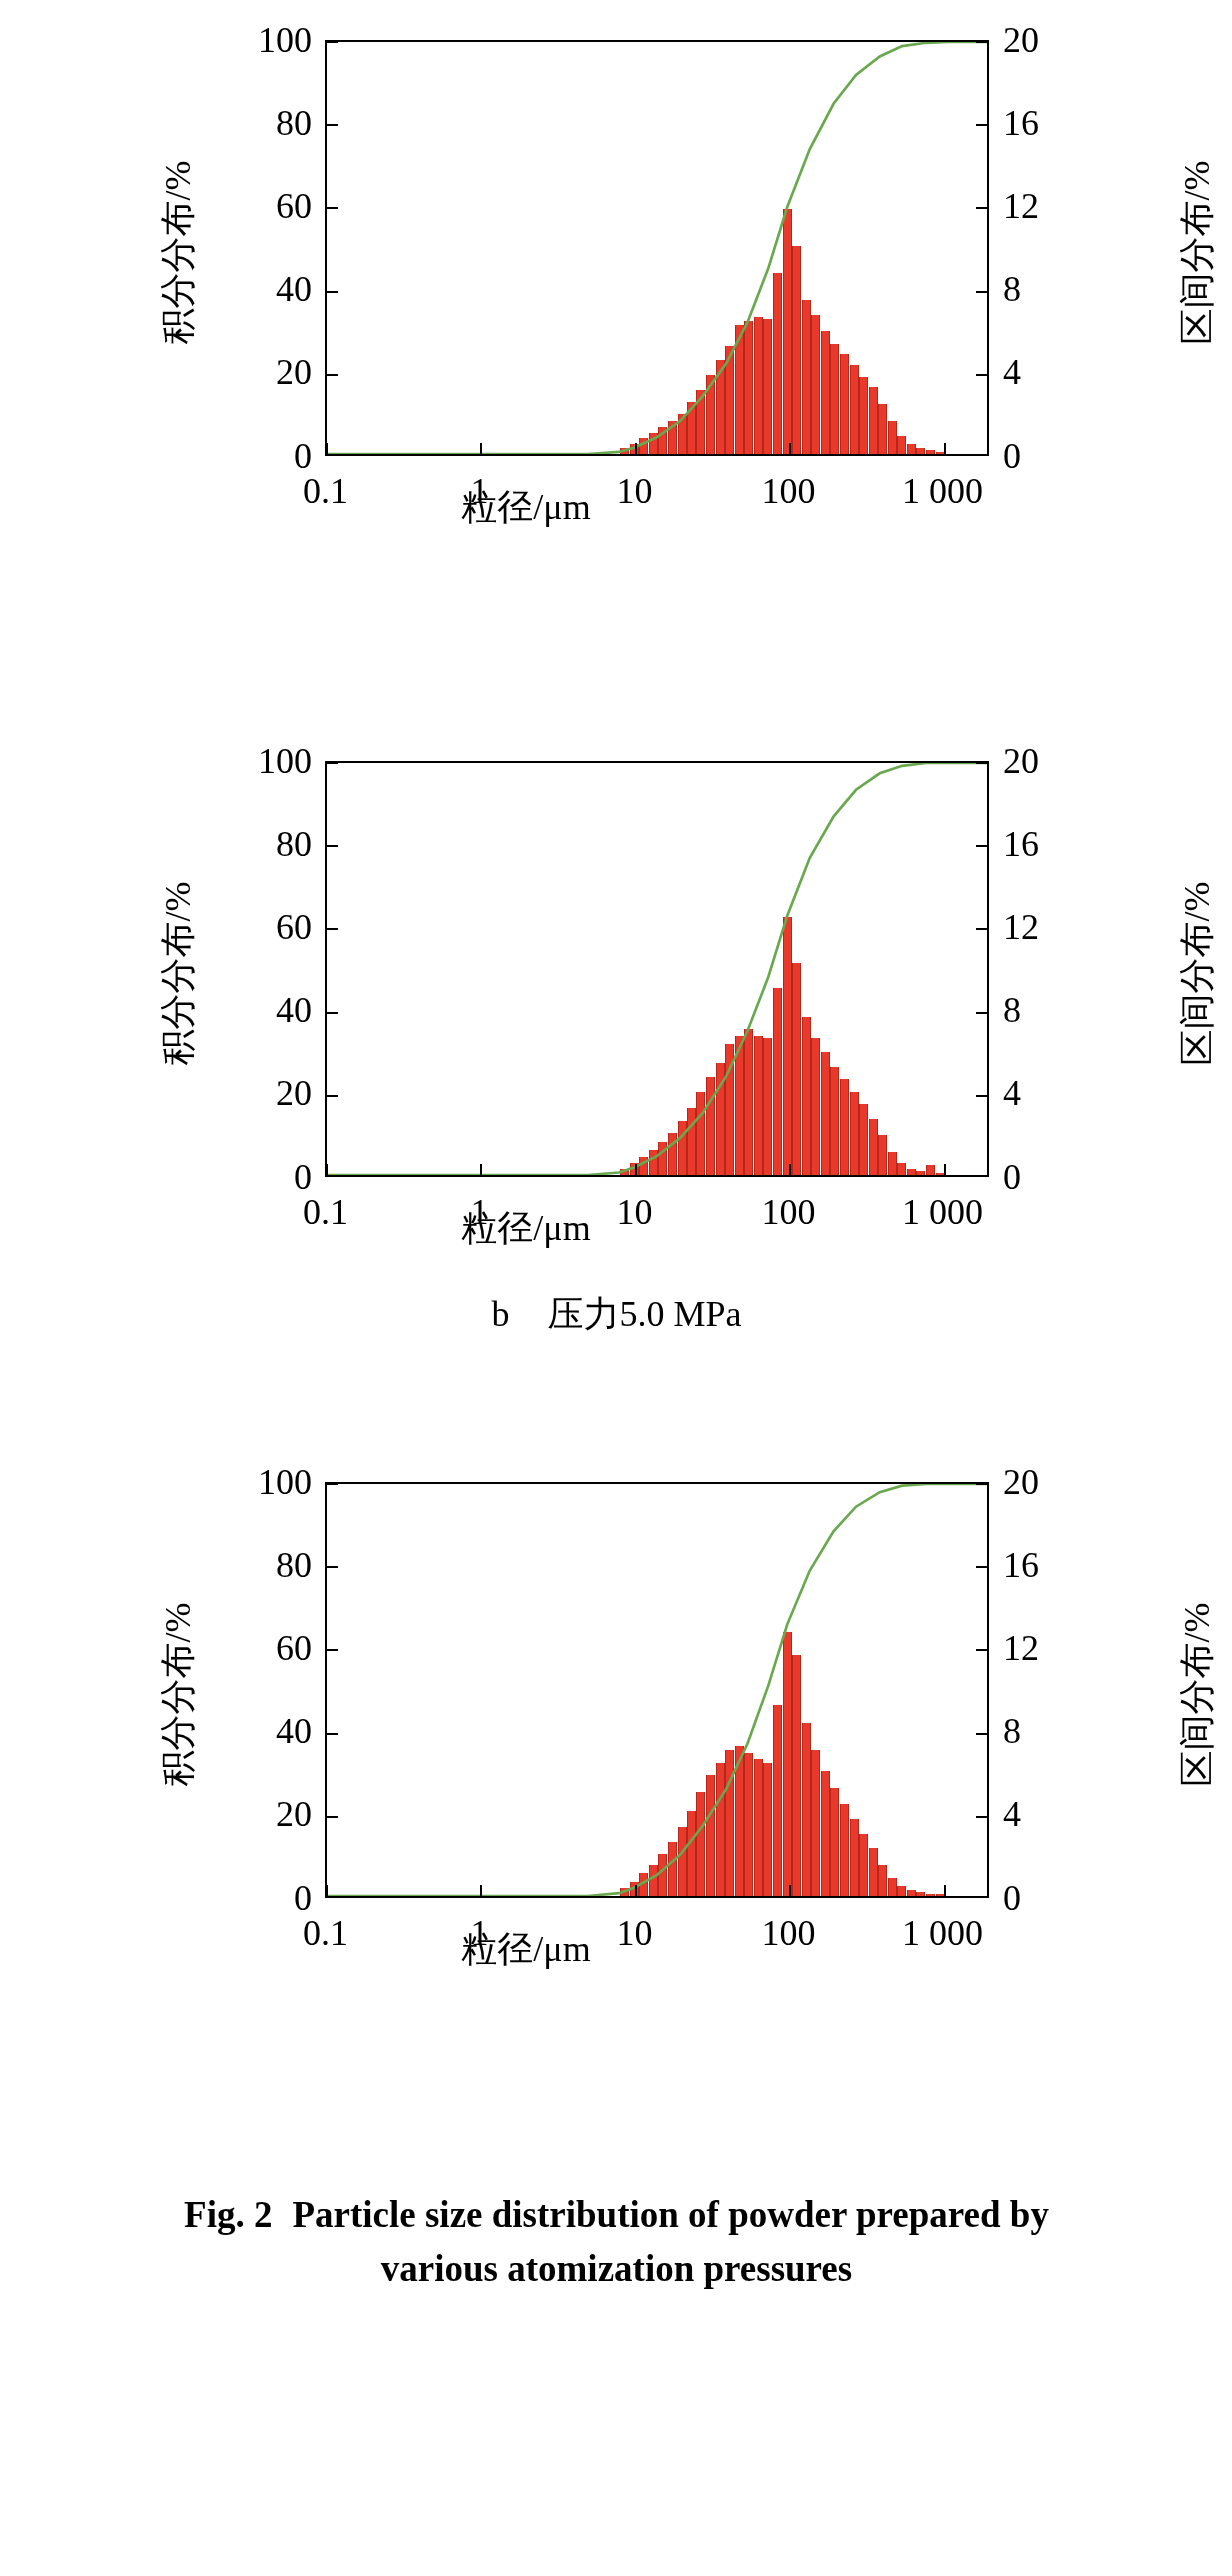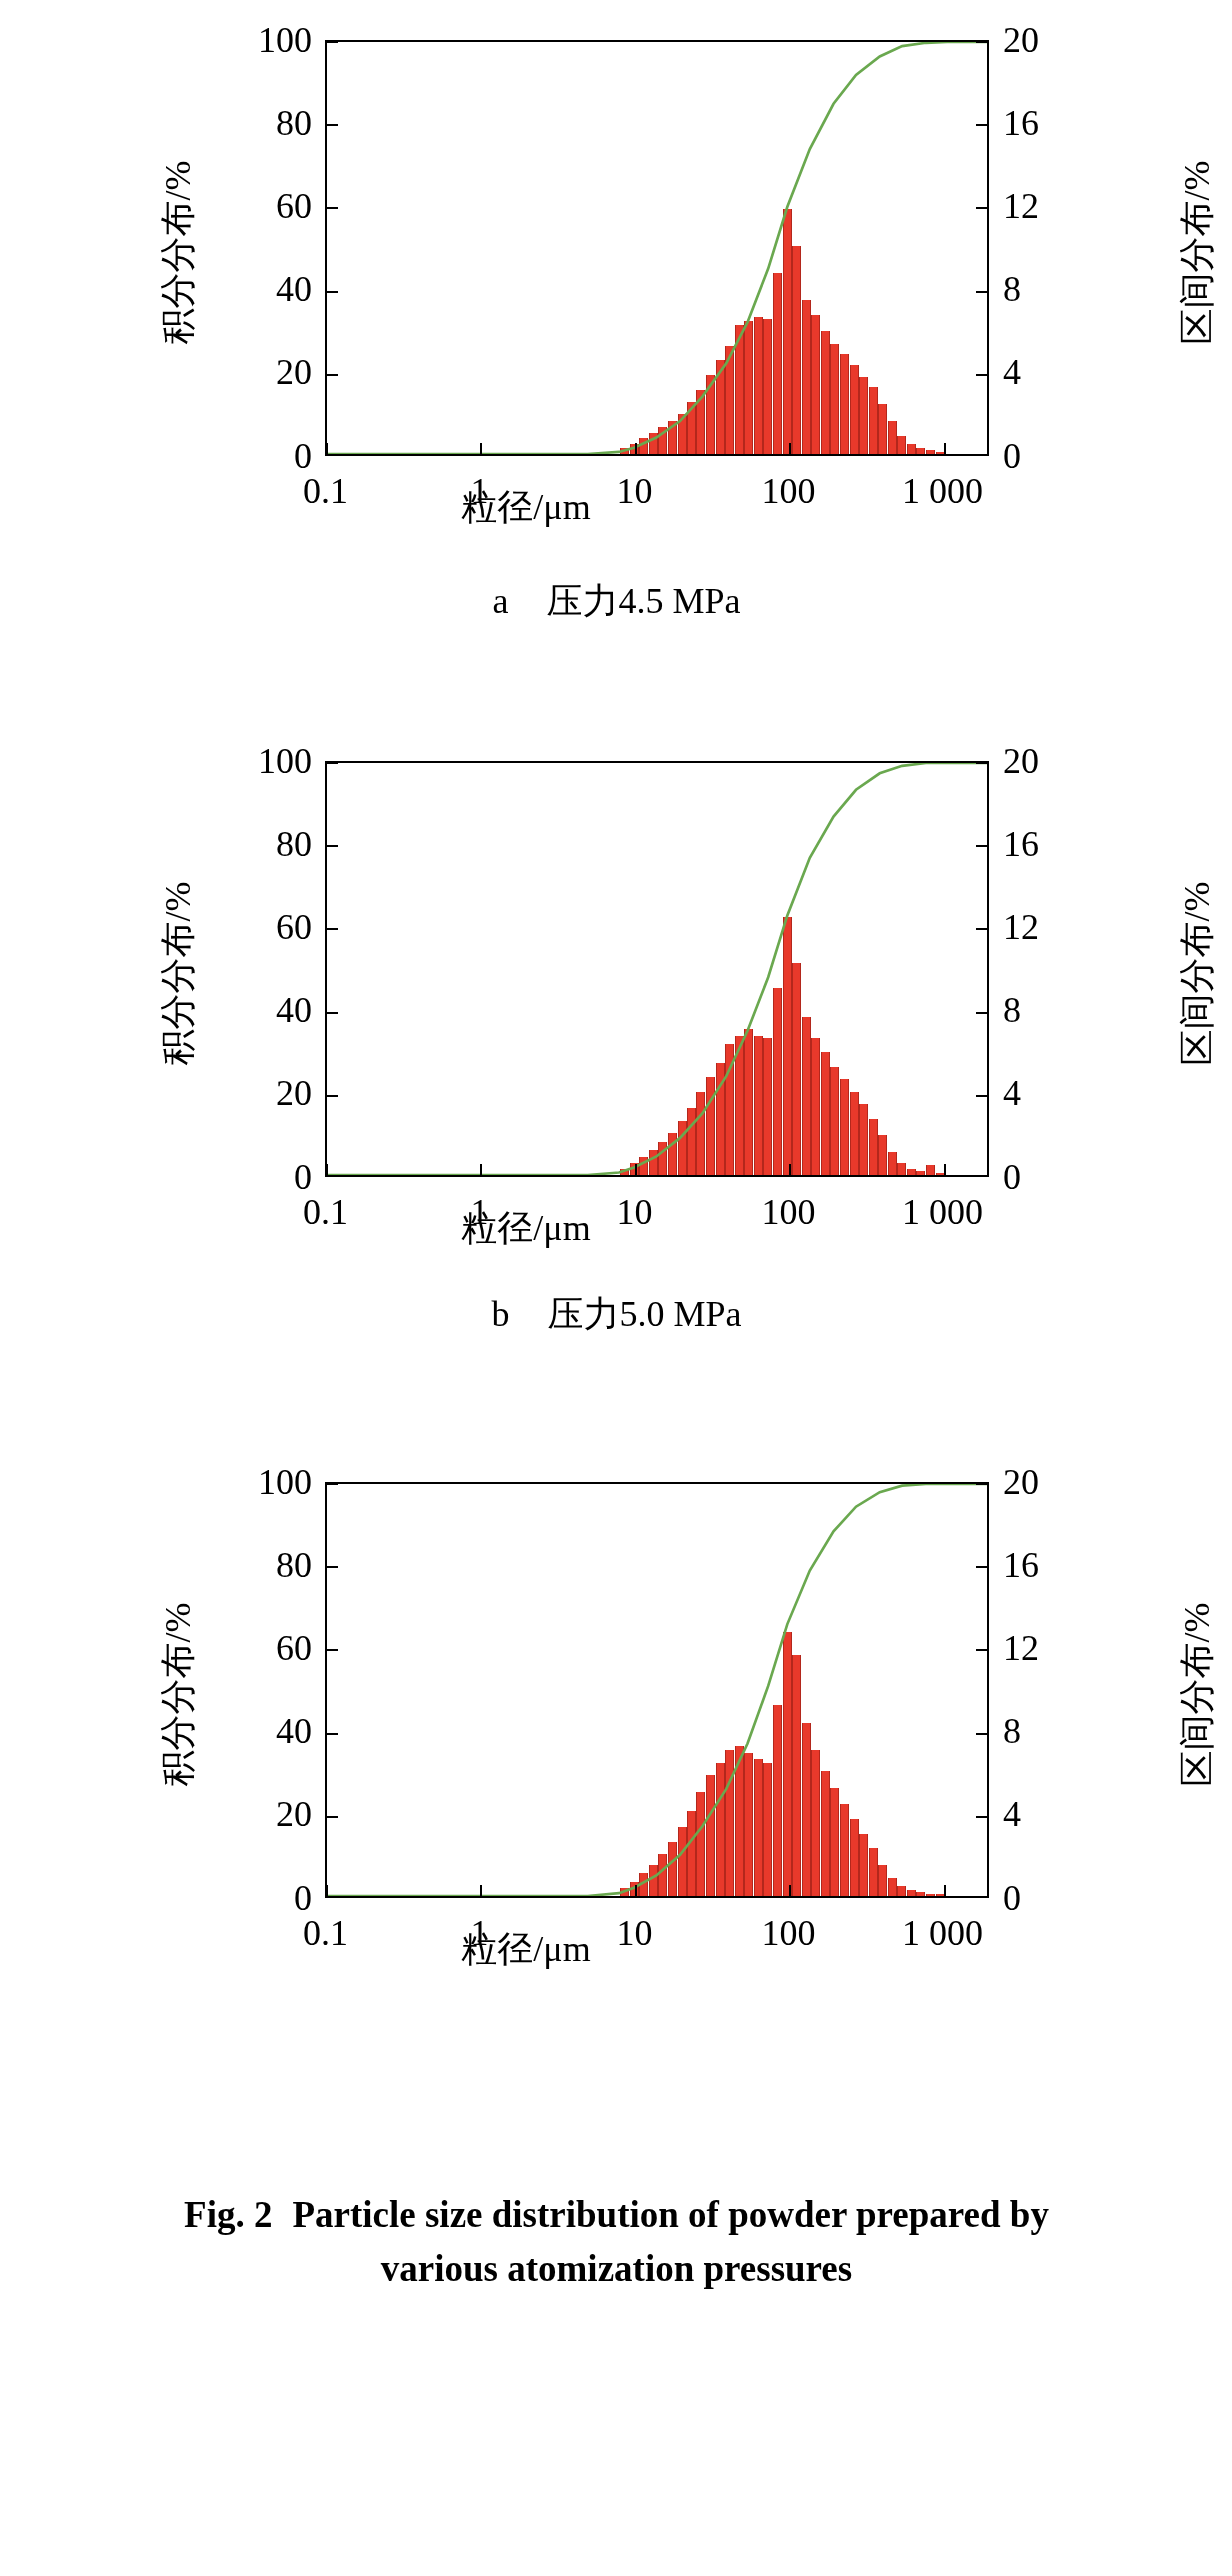--- a/index.html
+++ b/index.html
@@ -237,23 +237,20 @@
           <div class="xtick" style="left: 534px; width: 201px; top: 460px;">10</div>
           <div class="xtick" style="left: 688px; width: 201px; top: 460px;">100</div>
           <div class="xtick" style="left: 842px; width: 201px; top: 460px;">1 000</div>
           <div class="axis-title-v" style="left: 44px; top: 215px; width: 268px; text-align: center;">积分分布/%</div>
           <div class="axis-title-v" style="left: 1063px; top: 215px; width: 268px; text-align: center;">区间分布/%</div>
         </div>
     </div>
     <div class="axis-title-x" style="top:470px;">
       <span>粒径/μm</span>
     </div>
-    <div class="panel-caption" style="top:564px;">
-      <span class="cap-letter">a</span><span>压力4.5 MPa</span>
-    </div>
   </div>
 
   <div class="panel">
     <div class="plot-wrap">
       <div class="axes-box">
         <div class="bars-layer">
             <div class="bar" style="left: 293px; width: 9.4px; height: 6.2px; background: rgb(232, 57, 43);"></div>
             <div class="bar" style="left: 303px; width: 9.4px; height: 12.5px; background: rgb(232, 57, 43);"></div>
             <div class="bar" style="left: 312px; width: 9.4px; height: 18.7px; background: rgb(232, 57, 43);"></div>
             <div class="bar" style="left: 322px; width: 9.4px; height: 25px; background: rgb(232, 57, 43);"></div>

